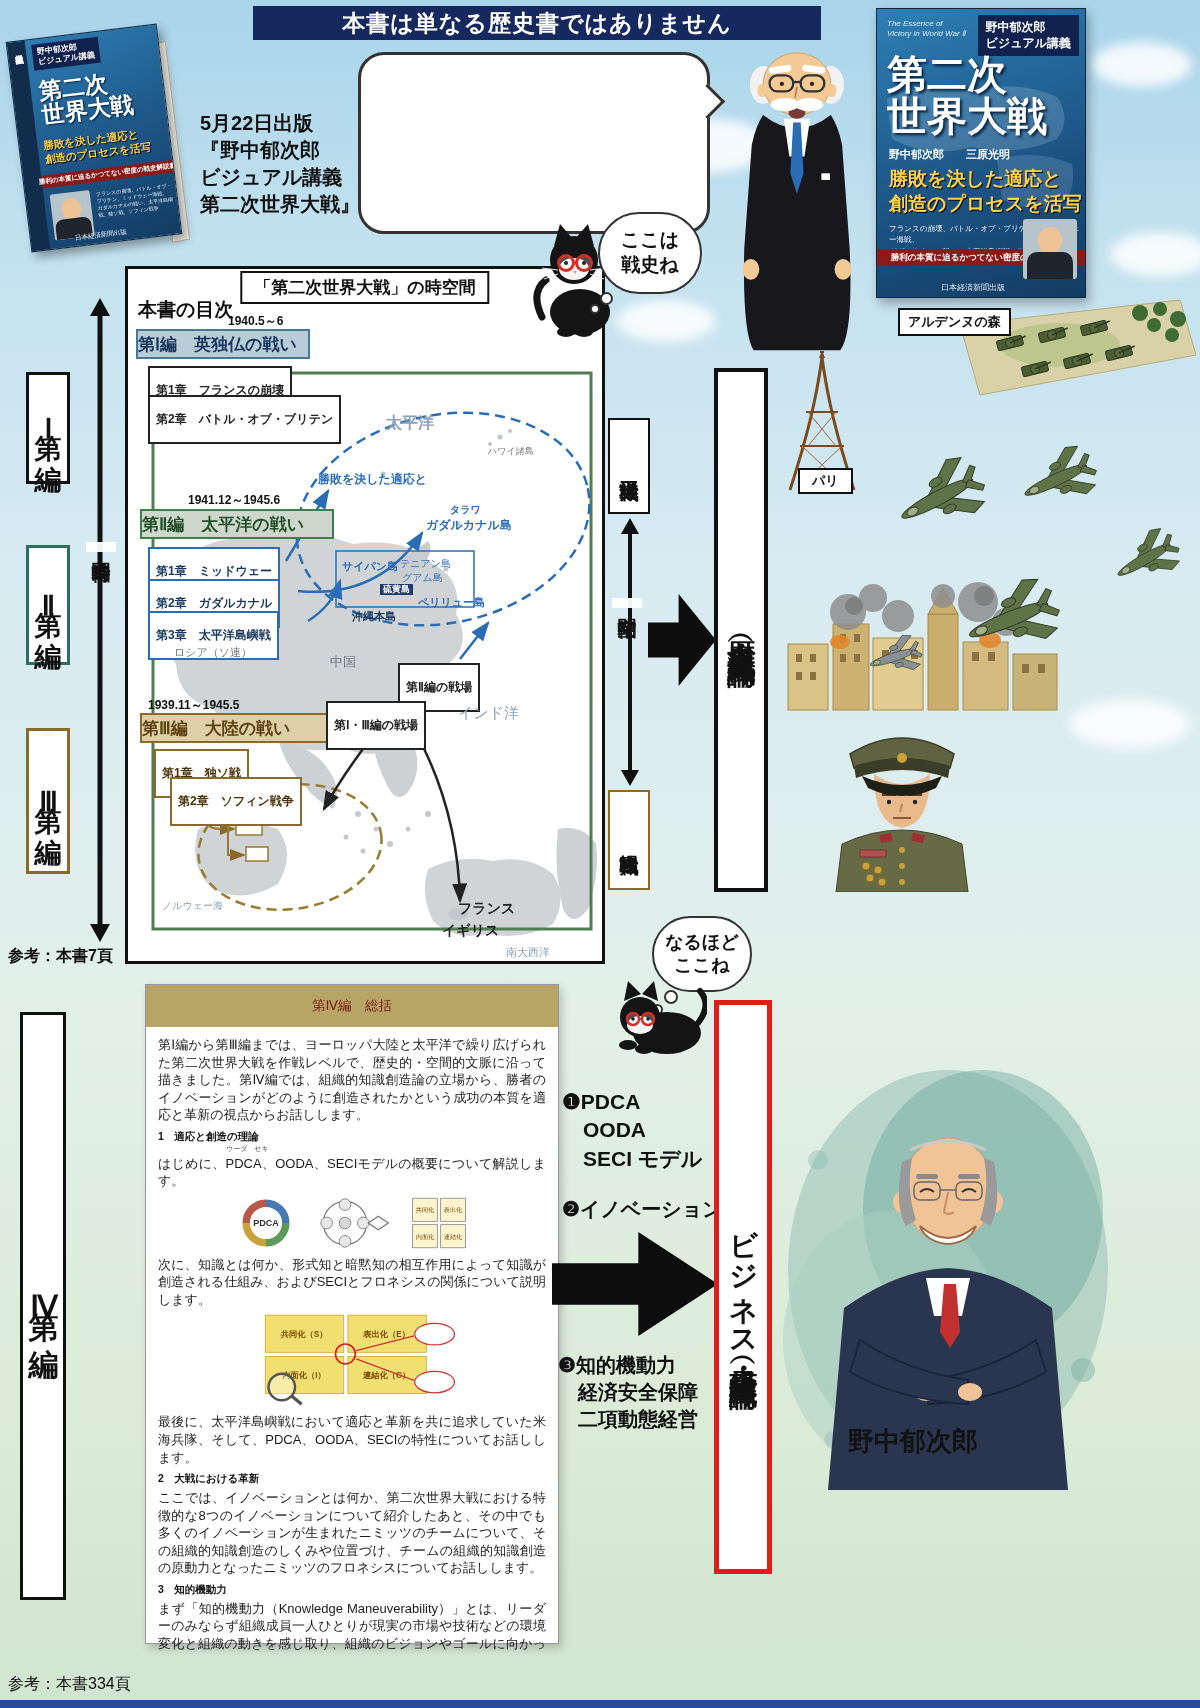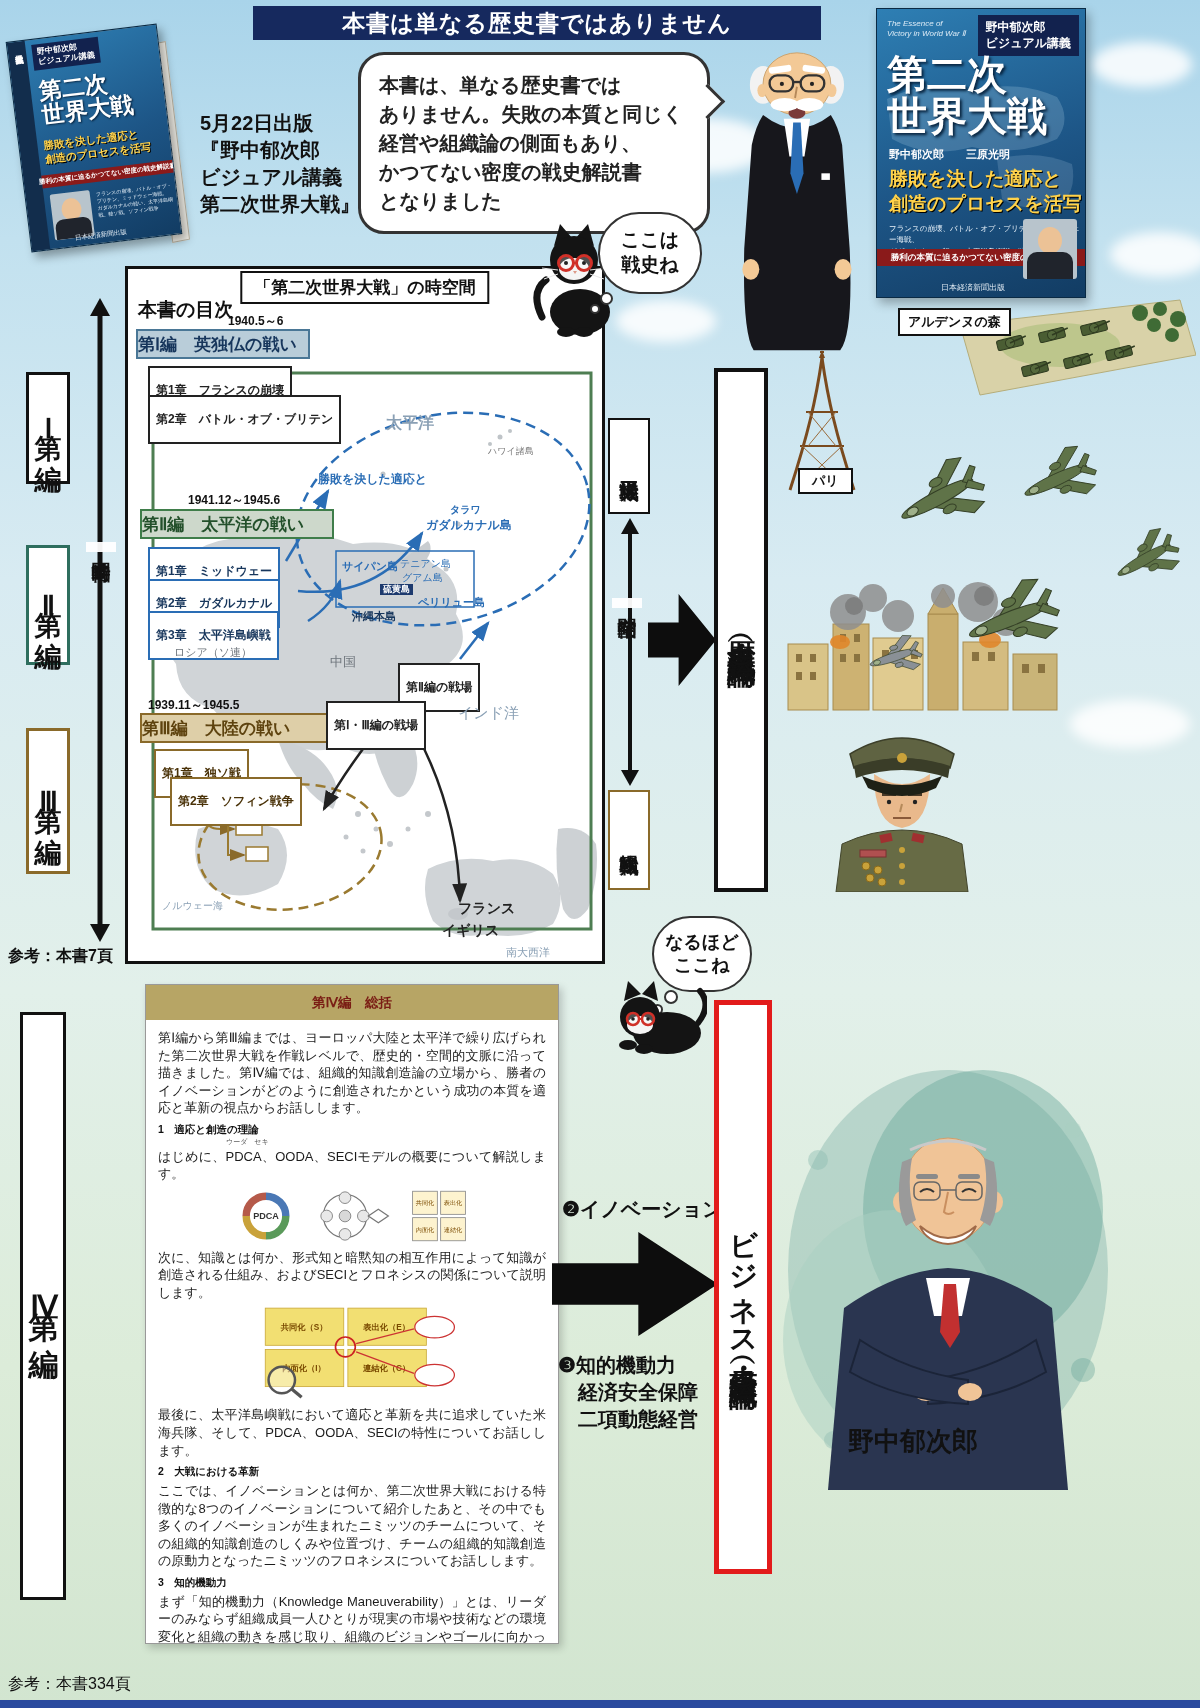--- a/index.html
+++ b/index.html
@@ -71,25 +71,20 @@
       <div class="a" style="left:44px;top:198px;color:#dfe9f2;font-size:6.5px;">日本経済新聞出版</div>
     </div>
   </div>
 
   <div class="a pre" style="left:200px;top:110px;width:170px;font-weight:800;font-size:20px;line-height:1.35;color:#111;">5月22日出版
 『野中郁次郎
 ビジュアル講義
 第二次世界大戦』</div>
 
   <div class="a bubble" style="left:358px;top:52px;width:352px;height:182px;padding:16px 18px;box-sizing:border-box;">
-    <div class="pre" style="font-size:20px;font-weight:700;line-height:1.45;color:#222;">本書は、単なる歴史書では
-ありません。失敗の本質と同じく
-経営や組織論の側面もあり、
-かつてない密度の戦史解説書
-となりました</div>
     <div class="a" style="right:-13px;top:34px;width:22px;height:22px;background:#fff;border-top:3px solid #333;border-right:3px solid #333;transform:rotate(45deg);"></div>
   </div>
 
   <svg class="a" style="left:716px;top:22px;" width="160" height="345" viewBox="0 0 170 345">
     <g>
       <path d="M50,88 Q42,100 38,120 L30,230 Q28,320 40,338 L132,338 Q146,320 142,230 L134,120 Q130,100 122,88 Q104,102 86,102 Q68,102 50,88 Z" fill="#17171c"></path>
       <polygon points="72,92 100,92 94,132 78,132" fill="#ffffff"></polygon>
       <polygon points="82,96 90,96 93,150 86,172 79,150" fill="#2a6db5"></polygon>
       <ellipse cx="37" cy="252" rx="9" ry="11" fill="#f3c996"></ellipse>
       <ellipse cx="135" cy="252" rx="9" ry="11" fill="#f3c996"></ellipse>
@@ -500,21 +495,21 @@
       <circle cx="36" cy="44" r="1.8" fill="#222"></circle>
     <ellipse cx="16" cy="70" rx="9" ry="5" fill="#141414"></ellipse>
       <ellipse cx="32" cy="74" rx="9" ry="5" fill="#141414"></ellipse>
   </svg>
 
   <div class="a partbox vt flex" style="left:20px;top:1012px;width:46px;height:588px;border:3px solid #111;box-sizing:border-box;font-size:30px;">
     <span>第Ⅳ編</span>
     </div>
 
   <div class="a" style="left:145px;top:984px;width:414px;height:660px;background:#fff;border:1px solid #999;box-shadow:3px 4px 8px rgba(0,0,0,.2);box-sizing:border-box;">
-    <div class="flex" style="height:35px;background:#b7a565;color:#7a1d14;font-weight:700;font-size:13.5px;">
+    <div class="flex" style="height:42px;background:#b7a565;color:#7a1d14;font-weight:400;font-size:13.5px;">
       <span>第Ⅳ編　総括</span>
       </div>
     <div class="doc-b" style="padding:6px 12px;height:627px;overflow:hidden;box-sizing:border-box;">
       <p>第Ⅰ編から第Ⅲ編までは、ヨーロッパ大陸と太平洋で繰り広げられた第二次世界大戦を作戦レベルで、歴史的・空間的文脈に沿って描きました。第Ⅳ編では、組織的知識創造論の立場から、勝者のイノベーションがどのように創造されたかという成功の本質を適応と革新の視点からお話しします。</p>
       <div class="dh">1　適応と創造の理論</div>
       <div class="fur">ウーダ　セキ</div>
       <p>はじめに、PDCA、OODA、SECIモデルの概要について解説します。</p>
       <div class="drow">
         <svg width="66" height="60" viewBox="0 0 80 72">
           <path d="M40,12 A24,24 0 0 1 64,36" stroke="#4a78b5" stroke-width="9" fill="none"></path>
@@ -586,20 +581,23 @@
               <circle cx="103" cy="136" r="3"></circle>
               <circle cx="120" cy="136" r="3"></circle>
               <circle cx="137" cy="136" r="3"></circle>
             </g>
         </svg>
       </div>
 
     </div>
   </div>
 
+  <div class="a ann pre" style="left:562px;top:1088px;font-size:21px;">❶PDCA
+　OODA
+　SECI モデル</div>
   <div class="a ann pre" style="left:562px;top:1196px;font-size:20px;">❷イノベーション</div>
   <div class="a blkarrow" style="left:552px;top:1232px;width:166px;height:104px;clip-path:polygon(0 30%,52% 30%,52% 0,100% 50%,52% 100%,52% 70%,0 70%);"></div>
   <div class="a ann pre" style="left:558px;top:1352px;font-size:20px;">❸知的機動力
 　経済安全保障
 　二項動態経営</div>
 
   <div class="a vt flex" style="left:714px;top:1000px;width:58px;height:574px;background:#fff;border:5px solid #e21b1b;box-sizing:border-box;">
     <span style="font-size:28px;font-weight:900;letter-spacing:2px;color:#111;">ビジネス書（経営・組織論）</span>
     </div>
 

